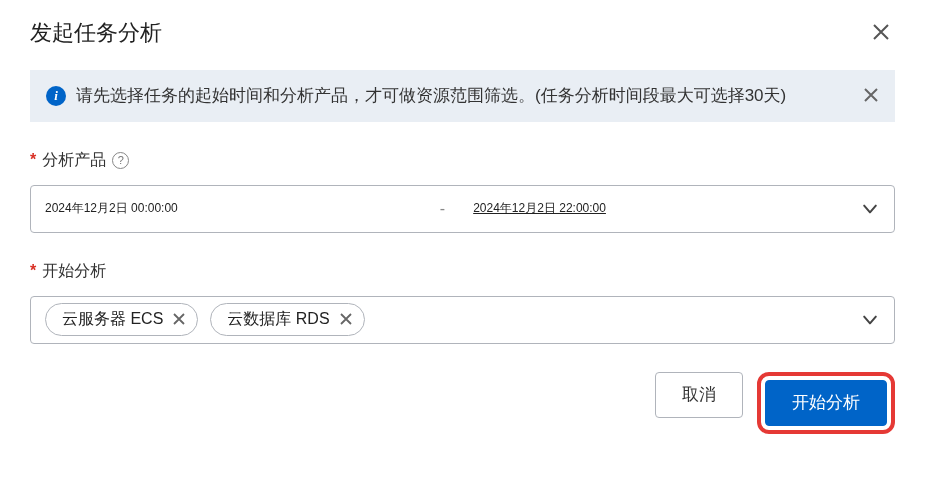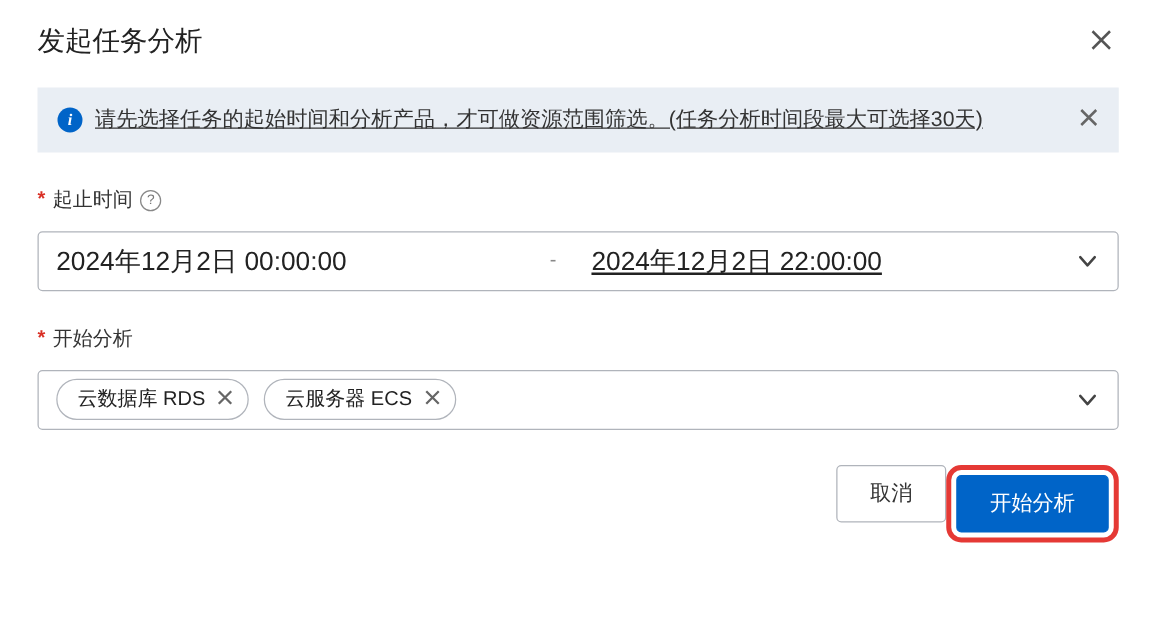--- a/index.html
+++ b/index.html
@@ -54,21 +54,20 @@
     font-family: Georgia, serif;
     display: flex;
     align-items: center;
     justify-content: center;
     flex-shrink: 0;
   }
   .info-text {
     color: #333;
     font-size: 17px;
     line-height: 1.4;
-    text-decoration: underline;
   }
   .banner-close {
     color: #666;
     font-size: 20px;
     cursor: pointer;
     line-height: 1;
     flex-shrink: 0;
     margin-left: auto;
   }
   .field-block { margin-bottom: 28px; }
@@ -99,21 +98,21 @@
     border: 1.5px solid #b0b4bb;
     border-radius: 4px;
     height: 48px;
     display: flex;
     align-items: center;
     padding: 0 14px;
     cursor: pointer;
   }
   .range-start, .range-end {
     flex: 1;
-    font-size: 21px;
+    font-size: 12px;
     color: #222;
   }
   .range-end { padding-left: 20px; text-decoration: underline; }
   .range-sep {
     color: #888;
     padding: 0 8px;
   }
   .chevron {
     color: #444;
     flex-shrink: 0;
@@ -145,21 +144,21 @@
   }
   .tag-remove {
     color: #666;
     font-size: 15px;
     cursor: pointer;
     line-height: 1;
   }
   .footer {
     display: flex;
     justify-content: flex-end;
-    gap: 0;
+    gap: 14px;
     margin-top: 10px;
   }
   .btn {
     height: 46px;
     padding: 0 26px;
     font-size: 17px;
     border-radius: 4px;
     cursor: pointer;
     display: inline-flex;
     align-items: center;
@@ -204,21 +203,21 @@
     <span class="banner-close">
       <svg width="16" height="16" viewBox="0 0 16 16">
           <path d="M2 2 L14 14 M14 2 L2 14" stroke="#666" stroke-width="2" fill="none"></path>
         </svg>
     </span>
   </div>
 
   <div class="field-block">
     <div class="field-label">
       <span class="required-star">*</span>
-      <span>起止时间</span>
+      <span>分析产品</span>
       <span class="help-icon">?</span>
     </div>
     <div class="range-input">
       <span class="range-start">2024年12月2日 00:00:00</span>
       <span class="range-sep">-</span>
       <span class="range-end">2024年12月2日 22:00:00</span>
       <span class="chevron">
         <svg viewBox="0 0 24 24">
             <path d="M5 8 L12 16 L19 8" stroke="#444" stroke-width="2.4" fill="none" stroke-linecap="round" stroke-linejoin="round"></path>
           </svg>
@@ -227,29 +226,29 @@
   </div>
 
   <div class="field-block">
     <div class="field-label">
       <span class="required-star">*</span>
       <span>开始分析</span>
     </div>
     <div class="multi-select">
       <div class="tags">
         <span class="tag">
-          <span>云数据库 RDS</span>
+          <span>云服务器 ECS</span>
           <span class="tag-remove">
             <svg width="12" height="12" viewBox="0 0 12 12">
                 <path d="M1 1 L11 11 M11 1 L1 11" stroke="#666" stroke-width="1.8" fill="none"></path>
               </svg>
           </span>
         </span>
         <span class="tag">
-          <span>云服务器 ECS</span>
+          <span>云数据库 RDS</span>
           <span class="tag-remove">
             <svg width="12" height="12" viewBox="0 0 12 12">
                 <path d="M1 1 L11 11 M11 1 L1 11" stroke="#666" stroke-width="1.8" fill="none"></path>
               </svg>
           </span>
         </span>
       </div>
       <span class="chevron">
         <svg viewBox="0 0 24 24">
             <path d="M5 8 L12 16 L19 8" stroke="#444" stroke-width="2.4" fill="none" stroke-linecap="round" stroke-linejoin="round"></path>

